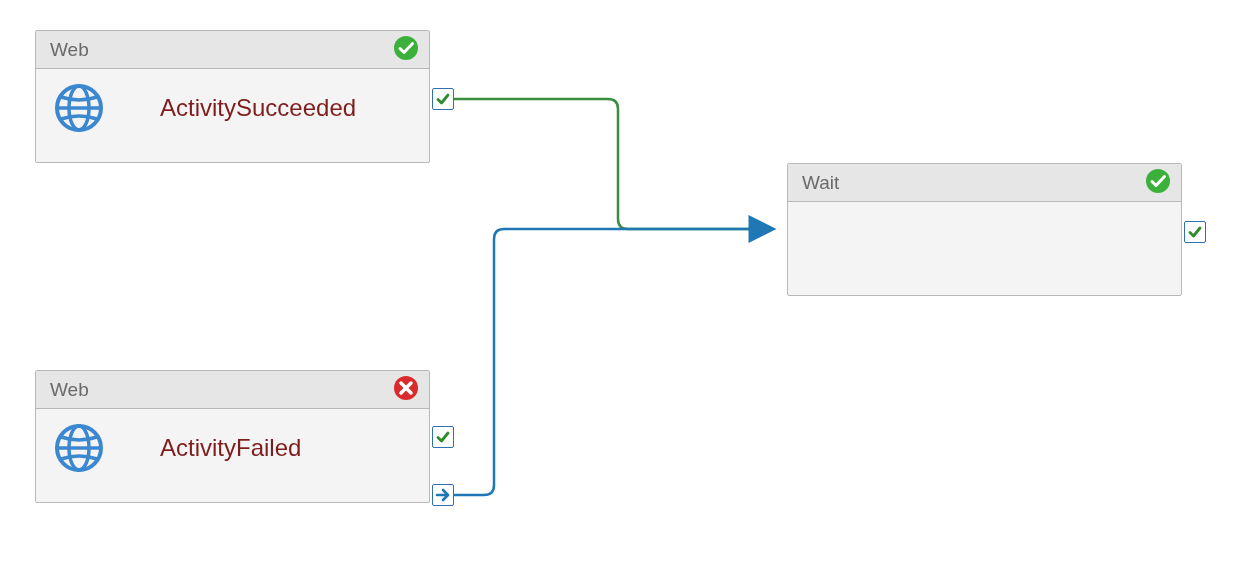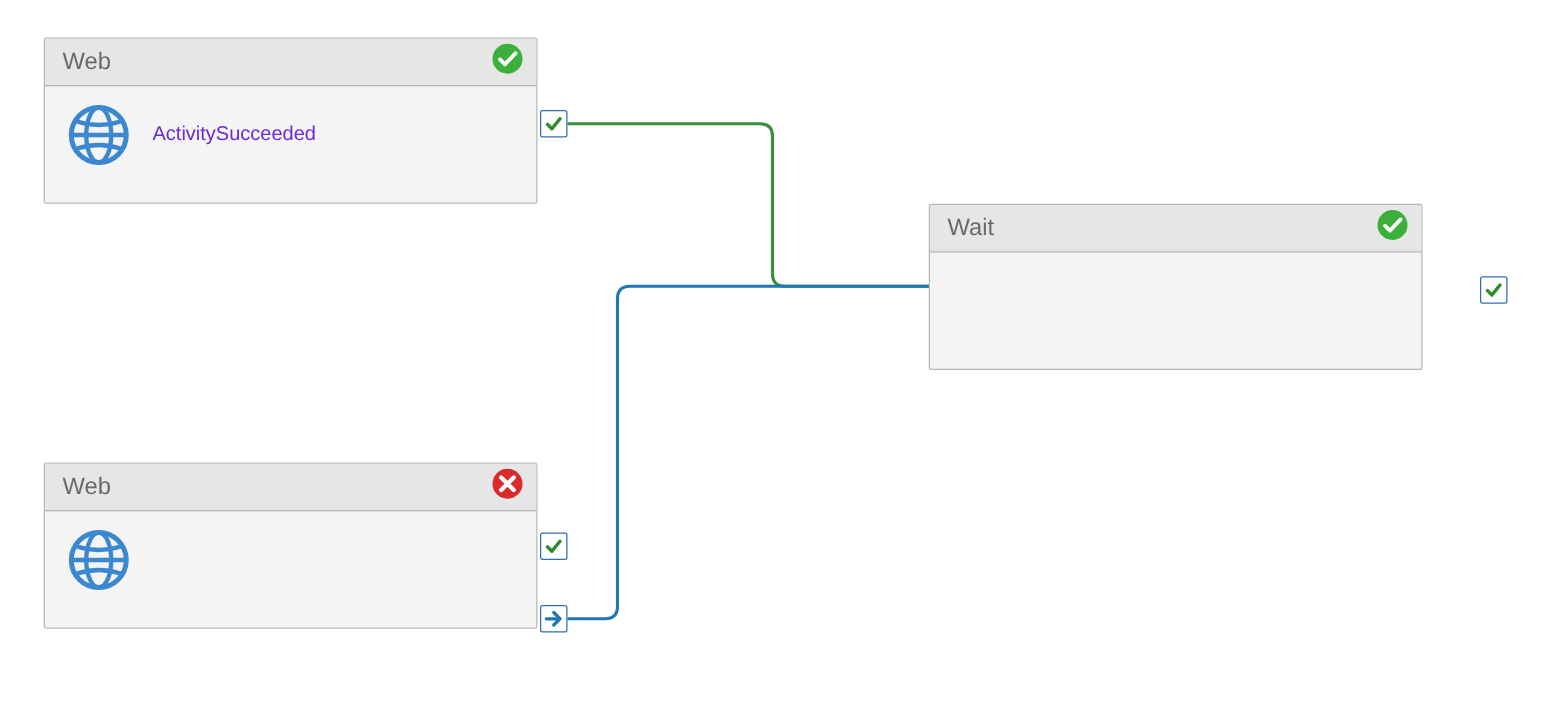--- a/index.html
+++ b/index.html
@@ -49,22 +49,23 @@
   }
   .node-body {
     display: flex;
     align-items: center;
     gap: 18px;
     padding: 14px 18px 16px 18px;
     min-height: 60px;
     box-sizing: border-box;
   }
   .node-body-label {
-    font-size: 16px;
-    color: #6d28d9;
+    font-size: 24px;
+    color: #7f1d1d;
+    margin-left: 38px;
   }
   .node-icon {
     width: 50px;
     height: 50px;
     flex: 0 0 50px;
   }
   .dep-handle {
     position: absolute;
     width: 22px;
     height: 22px;
@@ -130,24 +131,25 @@
     <div class="node-body">
       <span class="node-icon">
         <svg width="50" height="50" viewBox="0 0 50 50">
           <circle cx="25" cy="25" r="22" fill="none" stroke="#3b88d0" stroke-width="4"></circle>
           <ellipse cx="25" cy="25" rx="10" ry="22" fill="none" stroke="#3b88d0" stroke-width="3.5"></ellipse>
           <line x1="3" y1="25" x2="47" y2="25" stroke="#3b88d0" stroke-width="3.5"></line>
           <path d="M 7 14 Q 25 20 43 14" fill="none" stroke="#3b88d0" stroke-width="3.5"></path>
           <path d="M 7 36 Q 25 30 43 36" fill="none" stroke="#3b88d0" stroke-width="3.5"></path>
         </svg>
       </span>
+      <span class="node-body-label">ActivityFailed</span>
     </div>
   </div>
 
-  <div id="node-and" class="node" style="left: 743px; top: 163px; width: 395px; height: 133px;">
+  <div id="node-and" class="node" style="left: 787px; top: 163px; width: 395px; height: 133px;">
     <div class="node-header">
       <span class="node-header-label">Wait</span>
       <span>
         <svg width="26" height="26" viewBox="0 0 26 26">
           <circle cx="13" cy="13" r="12" fill="#3bb13b"></circle>
           <path d="M 7 13.5 L 11 17.5 L 19.5 8.5" fill="none" stroke="#ffffff" stroke-width="3" stroke-linecap="round" stroke-linejoin="round"></path>
         </svg>
       </span>
     </div>
   </div>

